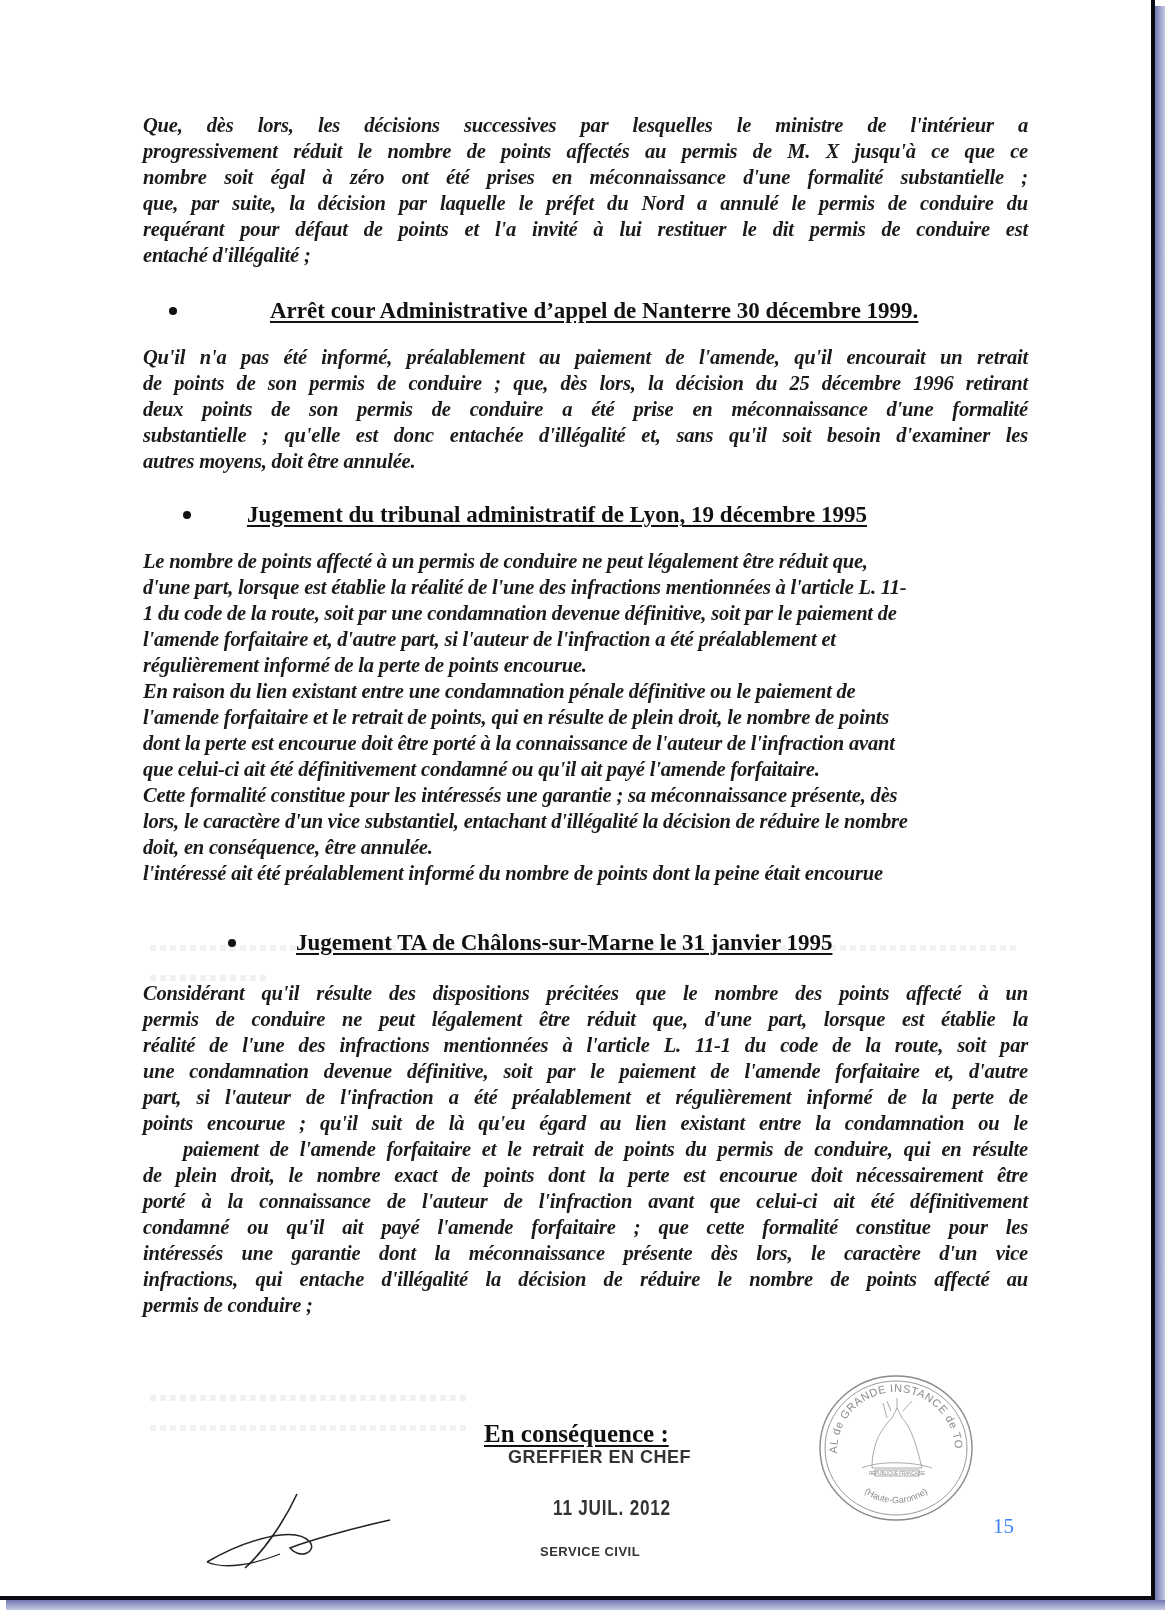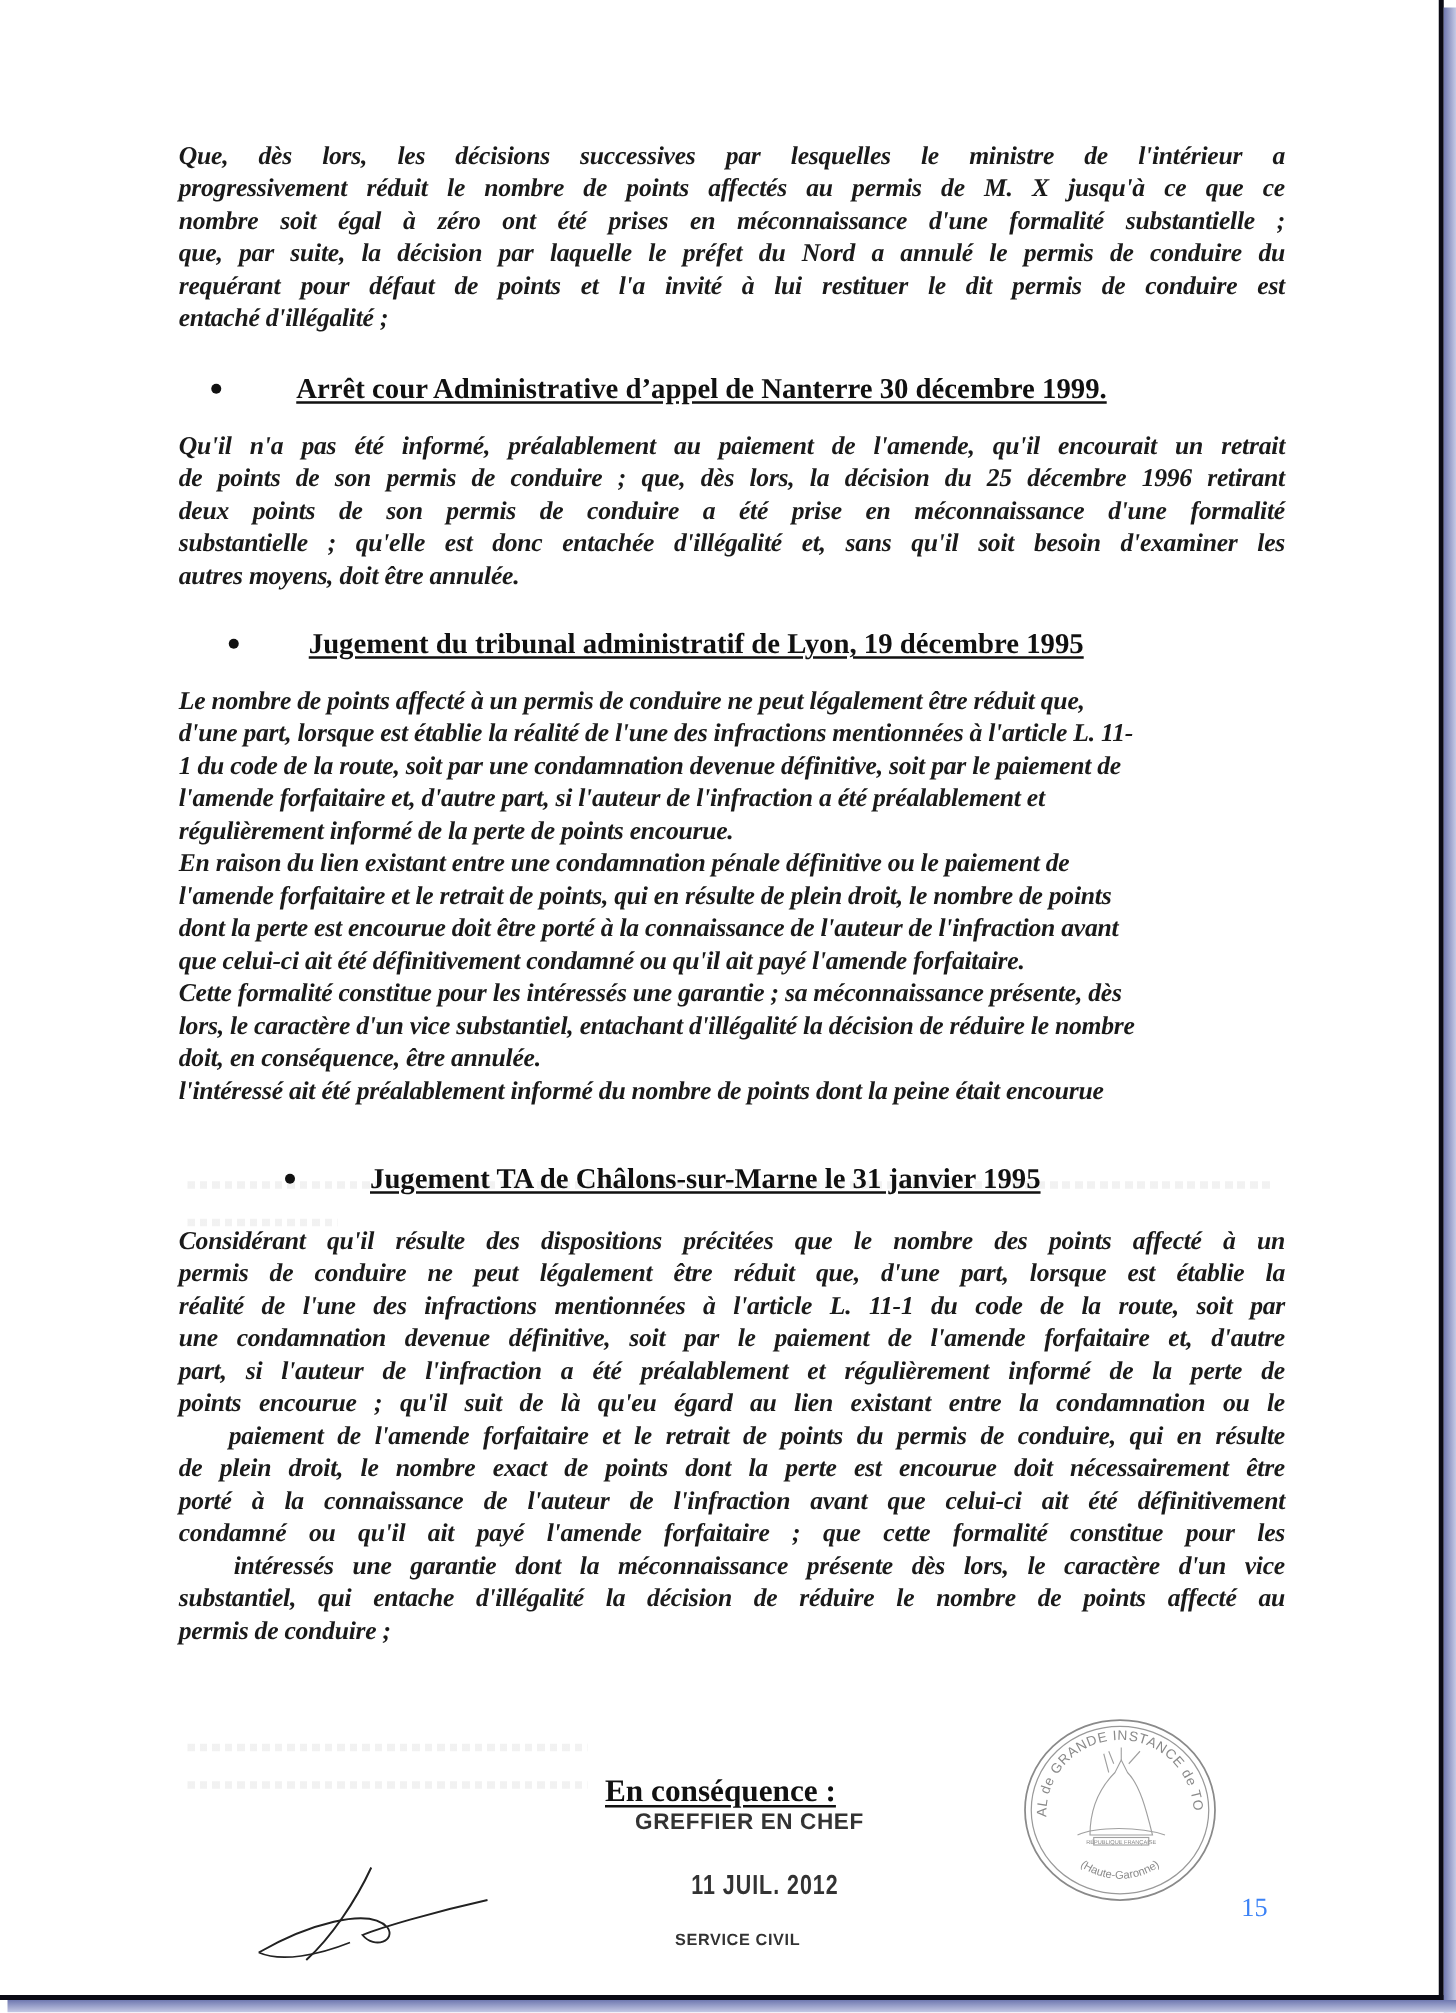--- a/index.html
+++ b/index.html
@@ -169,21 +169,21 @@
 
   <p class="para justify" style="text-align-last: left;">
     <span class="line" style="text-align-last: justify;">Que, dès lors, les décisions successives par lesquelles le ministre de l'intérieur a</span>
     <span class="line" style="text-align-last: justify;">progressivement réduit le nombre de points affectés au permis de M. X jusqu'à ce que ce</span>
     <span class="line" style="text-align-last: justify;">nombre soit égal à zéro ont été prises en méconnaissance d'une formalité substantielle ;</span>
     <span class="line" style="text-align-last: justify;">que, par suite, la décision par laquelle le préfet du Nord a annulé le permis de conduire du</span>
     <span class="line" style="text-align-last: justify;">requérant pour défaut de points et l'a invité à lui restituer le dit permis de conduire est</span>
     <span class="line">entaché d'illégalité ;</span>
   </p>
 
-  <div class="heading-row" style="margin-top:30px;">
+  <div class="heading-row" style="margin-top:30px;gap:33px;">
     <span class="bullet" style="margin-left:26px;margin-right:60px;"></span>
     <span class="heading-text">Arrêt cour Administrative d’appel de Nanterre 30 décembre 1999.</span>
   </div>
 
   <p class="para justify" style="margin-top:20px;">
     <span class="line" style="text-align-last: justify;">Qu'il n'a pas été informé, préalablement au paiement de l'amende, qu'il encourait un retrait</span>
     <span class="line" style="text-align-last: justify;">de points de son permis de conduire ; que, dès lors, la décision du 25 décembre 1996 retirant</span>
     <span class="line" style="text-align-last: justify;">deux points de son permis de conduire a été prise en méconnaissance d'une formalité</span>
     <span class="line" style="text-align-last: justify;">substantielle ; qu'elle est donc entachée d'illégalité et, sans qu'il soit besoin d'examiner les</span>
     <span class="line">autres moyens, doit être annulée.</span>
@@ -219,22 +219,22 @@
     <span class="line" style="text-align-last: justify;">Considérant qu'il résulte des dispositions précitées que le nombre des points affecté à un</span>
     <span class="line" style="text-align-last: justify;">permis de conduire ne peut légalement être réduit que, d'une part, lorsque est établie la</span>
     <span class="line" style="text-align-last: justify;">réalité de l'une des infractions mentionnées à l'article L. 11-1 du code de la route, soit par</span>
     <span class="line" style="text-align-last: justify;">une condamnation devenue définitive, soit par le paiement de l'amende forfaitaire et, d'autre</span>
     <span class="line" style="text-align-last: justify;">part, si l'auteur de l'infraction a été préalablement et régulièrement informé de la perte de</span>
     <span class="line" style="text-align-last: justify;">points encourue ; qu'il suit de là qu'eu égard au lien existant entre la condamnation ou le</span>
     <span class="line" style="text-align-last: justify; margin-left: 40px;">paiement de l'amende forfaitaire et le retrait de points du permis de conduire, qui en résulte</span>
     <span class="line" style="text-align-last: justify;">de plein droit, le nombre exact de points dont la perte est encourue doit nécessairement être</span>
     <span class="line" style="text-align-last: justify;">porté à la connaissance de l'auteur de l'infraction avant que celui-ci ait été définitivement</span>
     <span class="line" style="text-align-last: justify;">condamné ou qu'il ait payé l'amende forfaitaire ; que cette formalité constitue pour les</span>
-    <span class="line" style="text-align-last: justify; margin-left: 44px;">intéressés une garantie dont la méconnaissance présente dès lors, le caractère d'un vice</span>
-    <span class="line" style="text-align-last: justify;">substantiel, qui entache d'illégalité la décision de réduire le nombre de points affecté au</span>
+    <span class="line" style="text-align-last: justify;">intéressés une garantie dont la méconnaissance présente dès lors, le caractère d'un vice</span>
+    <span class="line" style="text-align-last: justify;">infractions, qui entache d'illégalité la décision de réduire le nombre de points affecté au</span>
     <span class="line">permis de conduire ;</span>
   </p>
 </div>
 
 <div class="conclusion">En conséquence :</div>
 <div class="stamp-text greffier">GREFFIER EN CHEF</div>
 <div class="stamp-text date">11 JUIL. 2012</div>
 <div class="stamp-text service">SERVICE CIVIL</div>
 
 <svg class="signature" viewBox="0 0 190 80">

